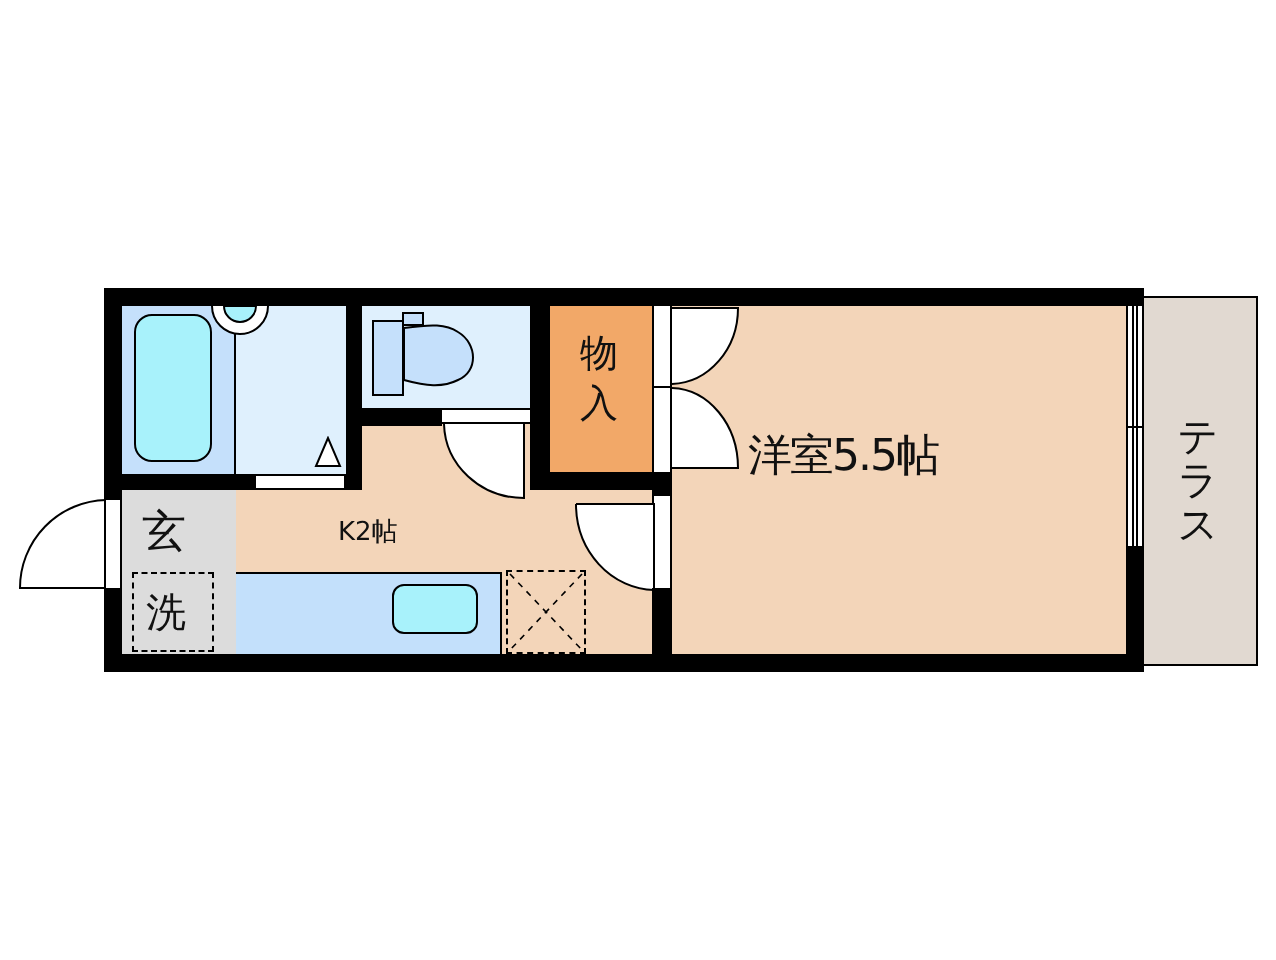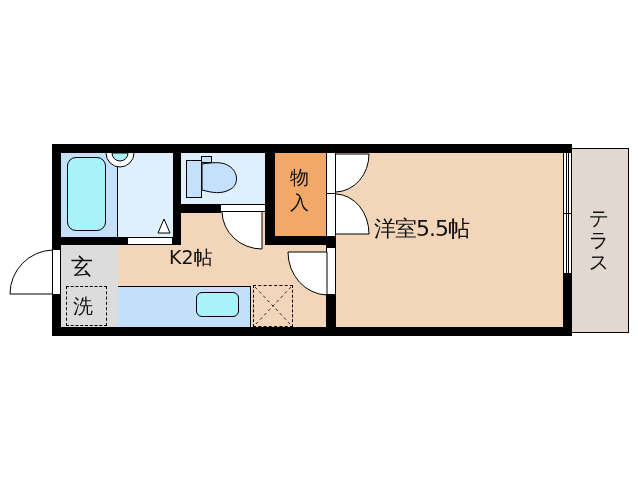--- a/index.html
+++ b/index.html
@@ -32,21 +32,21 @@
 
 <div class="abs" style="left:336px;top:153px;width:227px;height:174px;background:#f3d5b9;"></div>
 <div class="lbl" style="left:374px;top:218px;font-size:22px;letter-spacing:-1px;">洋室5.5帖</div>
 
 <div class="abs" style="left:563px;top:153px;width:9px;height:120px;background:#fff;border-left:1px solid #000;border-right:1px solid #000;"></div>
 <div class="abs" style="left:566px;top:153px;width:3px;height:120px;border-left:1px solid #000;border-right:1px solid #000;"></div>
 <div class="abs" style="left:563px;top:213px;width:9px;height:1px;background:#000;"></div>
 
 <div class="abs" style="left:118px;top:237px;width:210px;height:90px;background:#f3d5b9;"></div>
 <div class="abs" style="left:181px;top:212px;width:94px;height:30px;background:#f3d5b9;"></div>
-<div class="lbl" style="left:169px;top:248px;font-size:19px;">K2帖</div>
+<div class="lbl" style="left:169px;top:260px;font-size:13px;">K2帖</div>
 
 <div class="abs" style="left:118px;top:286px;width:47px;height:41px;background:#c3e0fb;border-top:1px solid #000;border-right:1px solid #000;"></div>
 <div class="abs" style="left:164px;top:286px;width:87px;height:41px;background:#c3e0fb;border-top:1px solid #000;border-right:1px solid #000;"></div>
 <div class="abs" style="left:196px;top:292px;width:43px;height:25px;background:#a8f2fb;border:1px solid #000;border-radius:6px;"></div>
 
 <div class="abs" style="left:253px;top:285px;width:40px;height:42px;border:1px dashed #000;"></div>
 <svg class="abs" style="left:253px;top:285px;" width="40" height="42">
   <line x1="2" y1="2" x2="38" y2="40" stroke="#000" stroke-width="0.8" stroke-dasharray="3,3"></line>
   <line x1="38" y1="2" x2="2" y2="40" stroke="#000" stroke-width="0.8" stroke-dasharray="3,3"></line>
 </svg>

